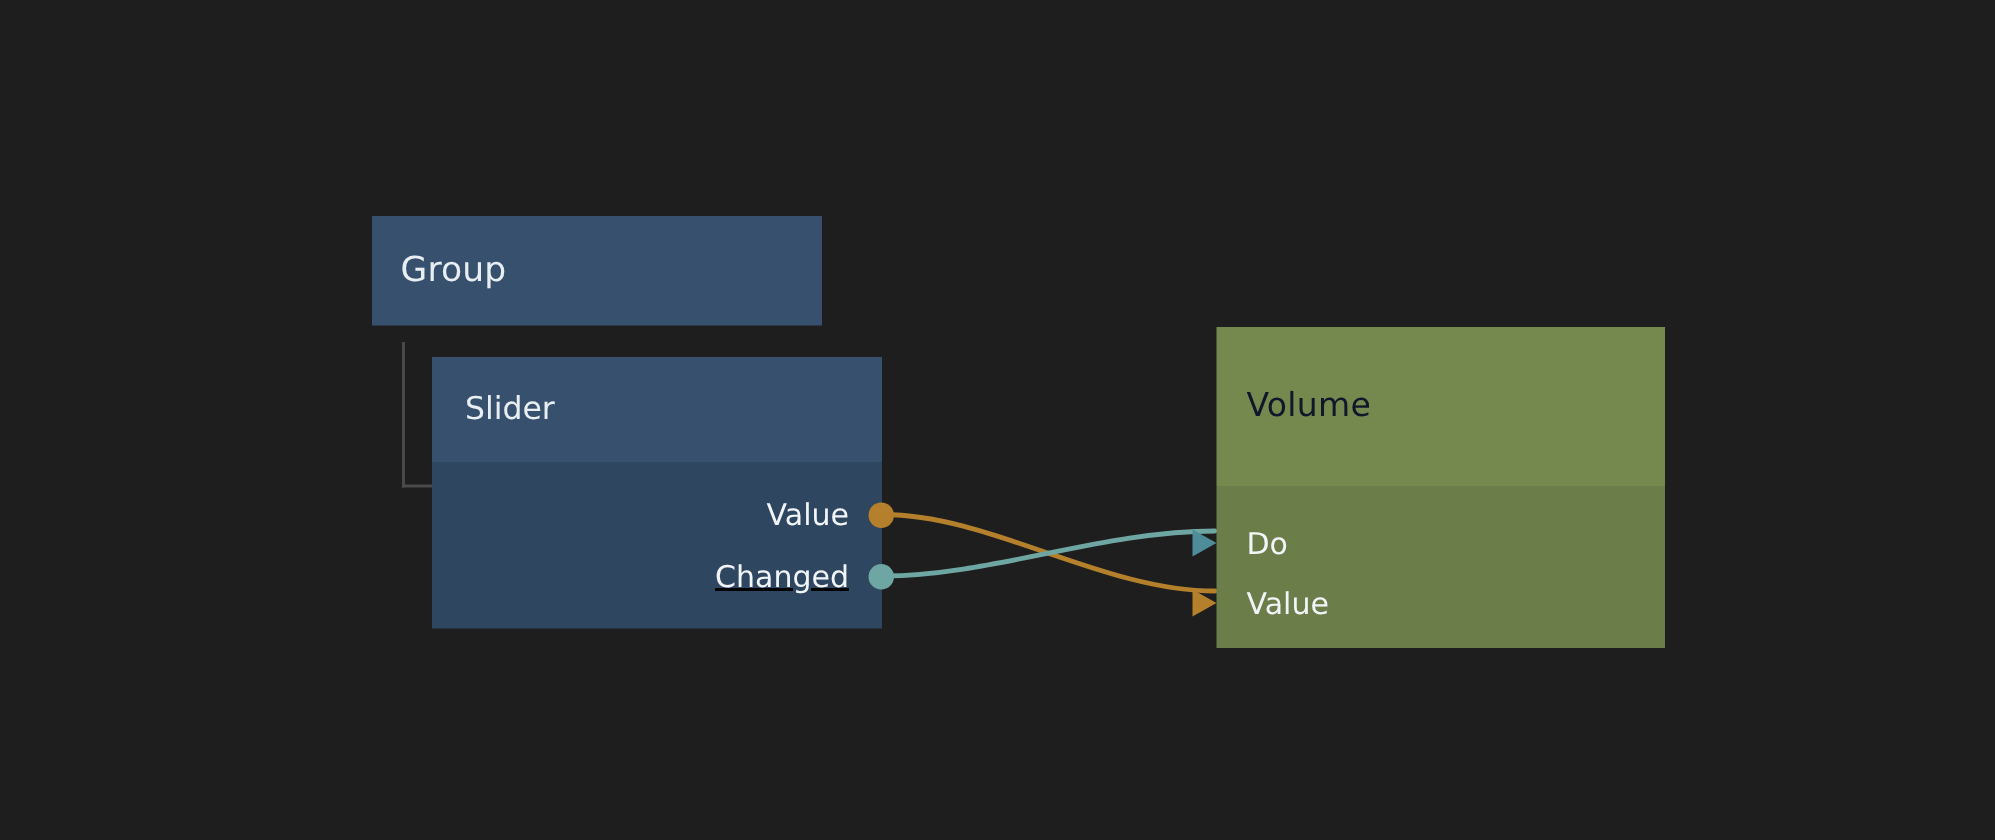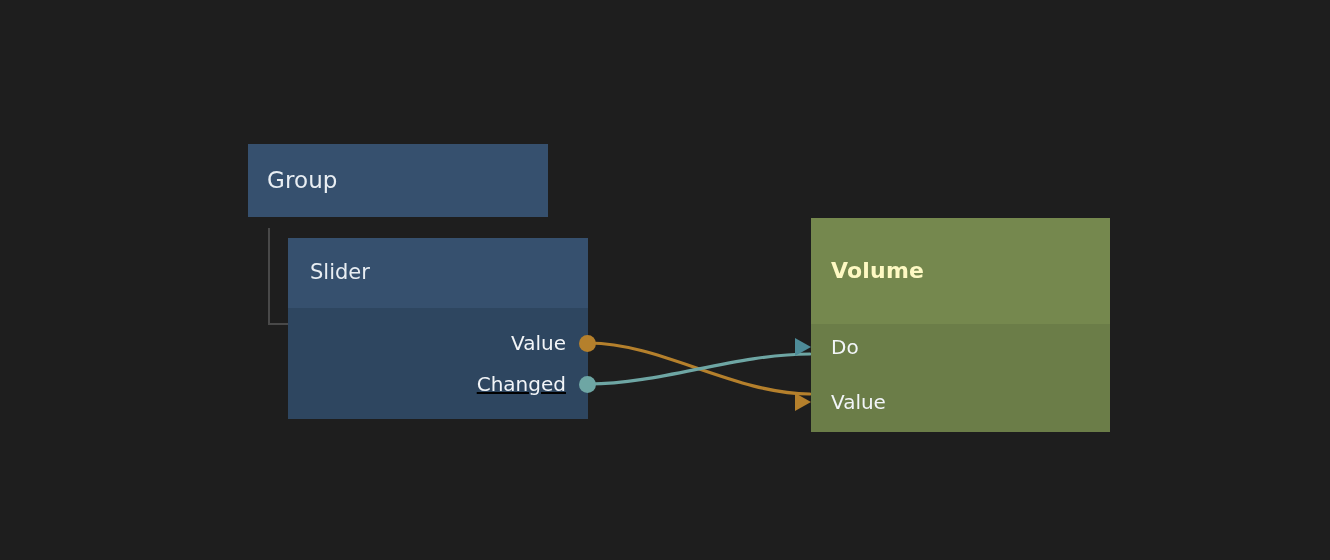--- a/index.html
+++ b/index.html
@@ -117,23 +117,23 @@
   #volume-node .node-header {
     height: 106px;
     background: #75884e;
     padding-left: 20px;
   }
   #volume-node .node-body {
     height: 108px;
     background: #6b7d48;
   }
   .volume-title {
-    color: #fef9c3;
+    color: #0f172a;
     font-size: 22px;
-    font-weight: 700;
+    font-weight: 400;
     line-height: 1.15;
     letter-spacing: 0.2px;
   }
   .volume-subtitle {
     color: #c3cdb2;
     font-size: 20px;
     font-weight: 400;
     line-height: 1.2;
     margin-top: 2px;
   }
@@ -232,21 +232,21 @@
 
     </div>
   </div>
 
   <div class="node" id="volume-node">
     <div class="node-header">
       <div class="volume-title">Volume</div>
     </div>
     <div class="node-body">
 
-      <div class="port-row in" style="top:12px;">
+      <div class="port-row in" style="top:27px;">
         <span class="port-arrow exec"></span>
         <span class="port-label">Do</span>
       </div>
 
       <div class="port-row in" style="top:67px;">
         <span class="port-arrow data"></span>
         <span class="port-label">Value</span>
       </div>
 
     </div>

